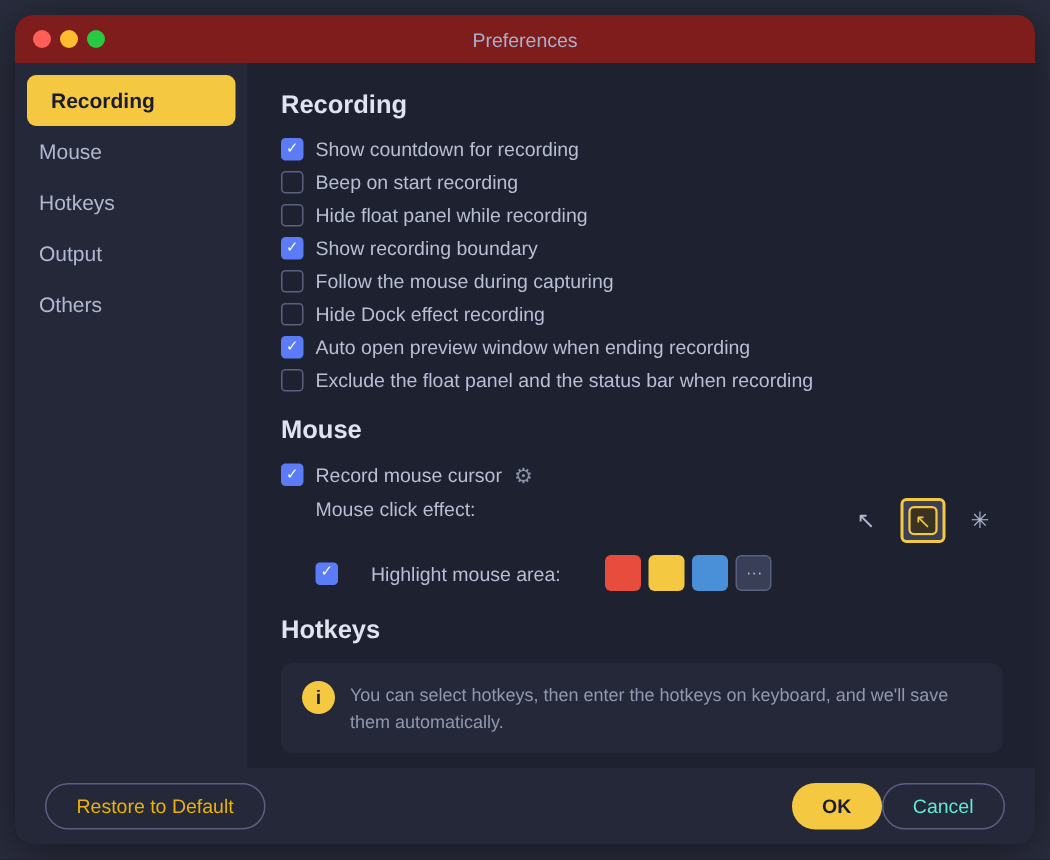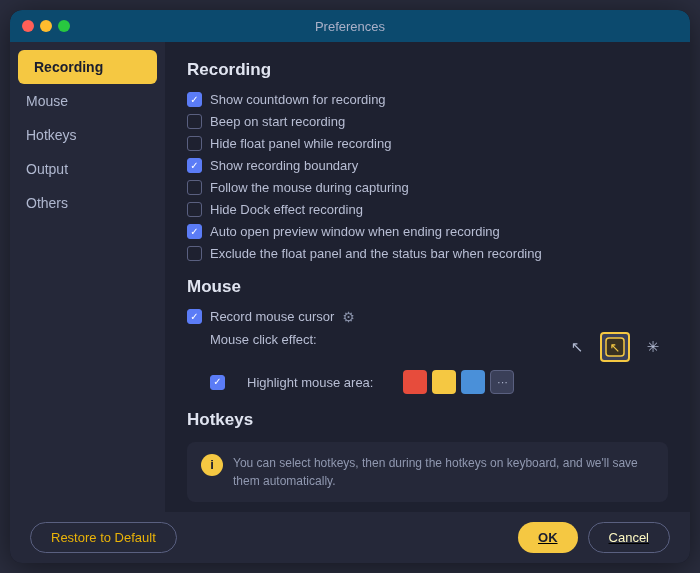--- a/index.html
+++ b/index.html
@@ -17,21 +17,21 @@
       width: 680px;
       height: 553px;
       background: #1e2130;
       border-radius: 12px;
       display: flex;
       flex-direction: column;
       overflow: hidden;
       box-shadow: 0 4px 32px rgba(0,0,0,0.5);
     }
     .titlebar {
-      background: #0c4a6e;
+      background: #7f1d1d;
       height: 32px;
       display: flex;
       align-items: center;
       justify-content: center;
       position: relative;
       flex-shrink: 0;
       border-radius: 12px 12px 0 0;
     }
     .titlebar-title {
       color: #aab0c8;
@@ -241,26 +241,24 @@
       color: #eab308;
     }
     .btn-primary {
       background: #f5c842;
       color: #1a1d2e;
       font-weight: 600;
     }
     .btn-cancel {
       background: transparent;
       border: 1.5px solid #5a6080;
-      color: #fef9c3;
+      color: #5eead4;
     }
     .footer-right {
       display: flex;
-      gap: 10px;
-      text-decoration: underline;
     }
   </style>
 </head>
 <body>
 
 <div class="window">
   <div class="titlebar">
     <div class="traffic-lights">
       <div class="traffic-light tl-red"></div>
       <div class="traffic-light tl-yellow"></div>
@@ -349,21 +347,21 @@
               <span>···</span>
             </div>
           </div>
         </div>
       </div>
 
       <div class="hotkeys-section">
         <div class="section-title">Hotkeys</div>
         <div class="info-box">
           <div class="info-icon">i</div>
-          <span>You can select hotkeys, then during the hotkeys on keyboard, and we'll save them automatically.</span>
+          <span>You can select hotkeys, then enter the hotkeys on keyboard, and we'll save them automatically.</span>
         </div>
       </div>
     </div>
   </div>
 
   <div class="footer">
     <button class="btn btn-outline">Restore to Default</button>
     <div class="footer-right">
       <button class="btn btn-primary">OK</button>
       <button class="btn btn-cancel">Cancel</button>

